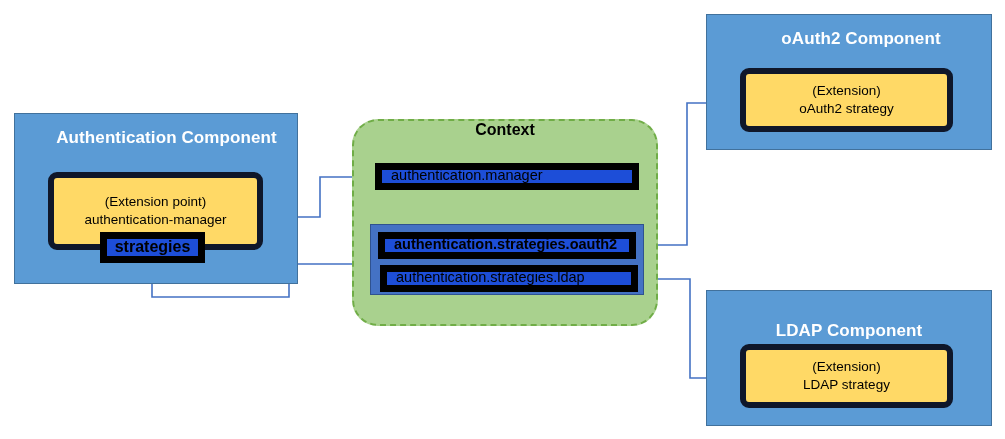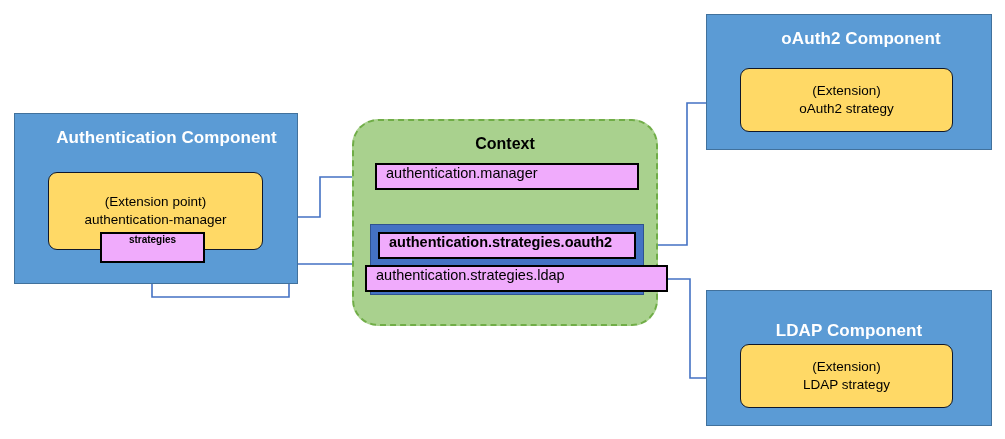--- a/index.html
+++ b/index.html
@@ -40,49 +40,49 @@
     right: 0;
     text-align: center;
     color: #ffffff;
     font-size: 17px;
     font-weight: bold;
     letter-spacing: 0.1px;
   }
   
   .ext-box {
     background: #ffd966;
-    border: 1px solid #0f172a;
+    border: 6px solid #0f172a;
     border-radius: 9px;
     display: flex;
     flex-direction: column;
     align-items: center;
     justify-content: center;
     color: #000000;
     font-size: 13.5px;
     line-height: 1.35;
     text-align: center;
   }
   .ext-box .ln {
     display: block;
     white-space: nowrap;
   }
   
   .key-box {
-    background: #f0abfc;
-    border: 2px solid #000000;
+    background: #1d4ed8;
+    border: 7px solid #000000;
     display: flex;
-    align-items: flex-start;
+    align-items: flex-end;
     color: #000000;
     font-size: 14.5px;
     white-space: nowrap;
   }
   .key-box.center {
     justify-content: center;
     font-weight: bold;
-    font-size: 10px;
+    font-size: 16px;
   }
   .key-box.left {
     justify-content: flex-start;
     padding-left: 9px;
   }
   
   .context {
     background: #a9d18e;
     border: 2px dashed #70ad47;
     border-radius: 26px;
@@ -130,34 +130,34 @@
   <div class="node ext-box" style="left:48px; top:172px; width:215px; height:78px;">
     <span class="ln">(Extension point)</span>
     <span class="ln">authentication-manager</span>
   </div>
 
   <div class="node key-box center" style="left:100px; top:232px; width:105px; height:31px;">
     <span>strategies</span>
   </div>
 
   <div class="node context" style="left:352px; top:119px; width:306px; height:207px;">
-    <div class="context-title" style="top:14px;text-align:center;">Context</div>
+    <div class="context-title" style="top:0;text-align:center;">Context</div>
   </div>
 
   <div class="node key-box left" style="left:375px; top:163px; width:264px; height:27px;">
     <span>authentication.manager</span>
   </div>
 
   <div class="node group-frame" style="left:370px; top:224px; width:274px; height:71px;"></div>
 
   <div class="node key-box left" style="left:378px; top:232px; width:258px; height:27px;font-weight:bold;">
     <span>authentication.strategies.oauth2</span>
   </div>
 
-  <div class="node key-box left" style="left:365px; top:265px; width:303px; height:27px;">
+  <div class="node key-box left" style="left:380px; top:265px; width:258px; height:27px;">
     <span>authentication.strategies.ldap</span>
   </div>
 
   <div class="node component" style="left:706px; top:14px; width:286px; height:136px;">
     <div class="component-title" style="top:14px;padding-left:24px;">oAuth2 Component</div>
   </div>
 
   <div class="node ext-box" style="left:740px; top:68px; width:213px; height:64px;">
     <span class="ln">(Extension)</span>
     <span class="ln">oAuth2 strategy</span>

